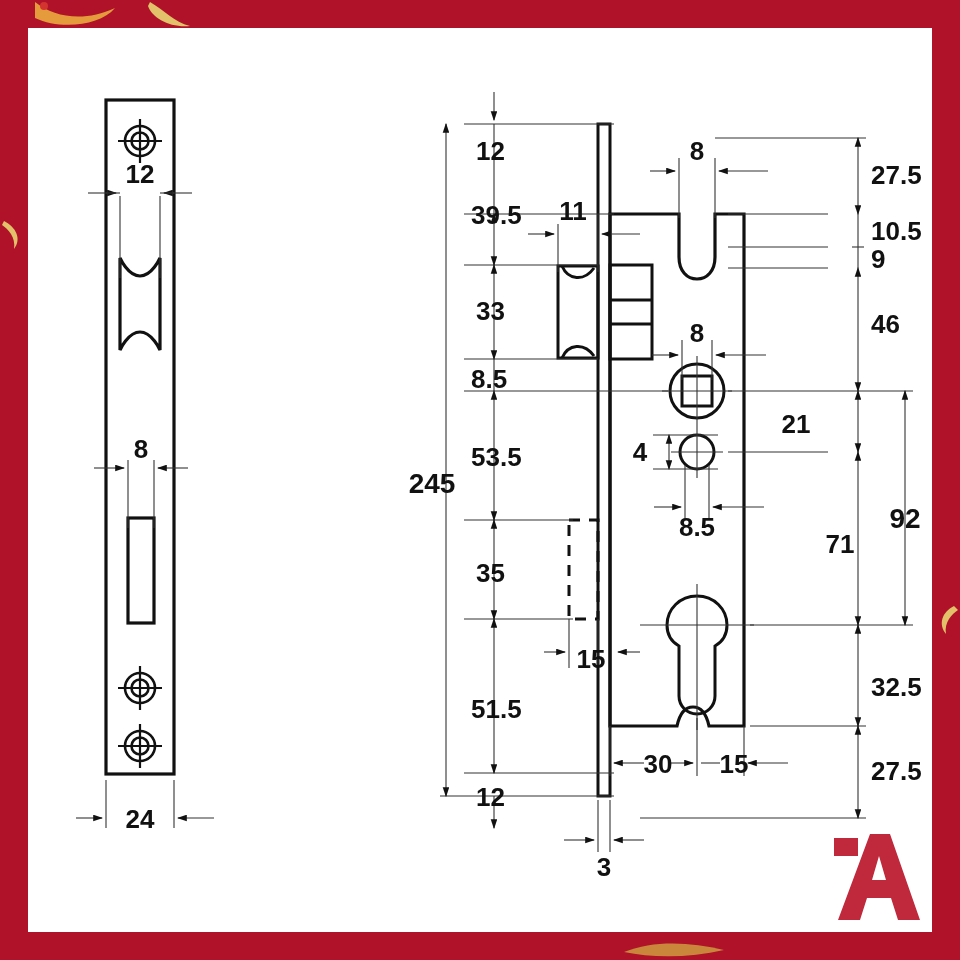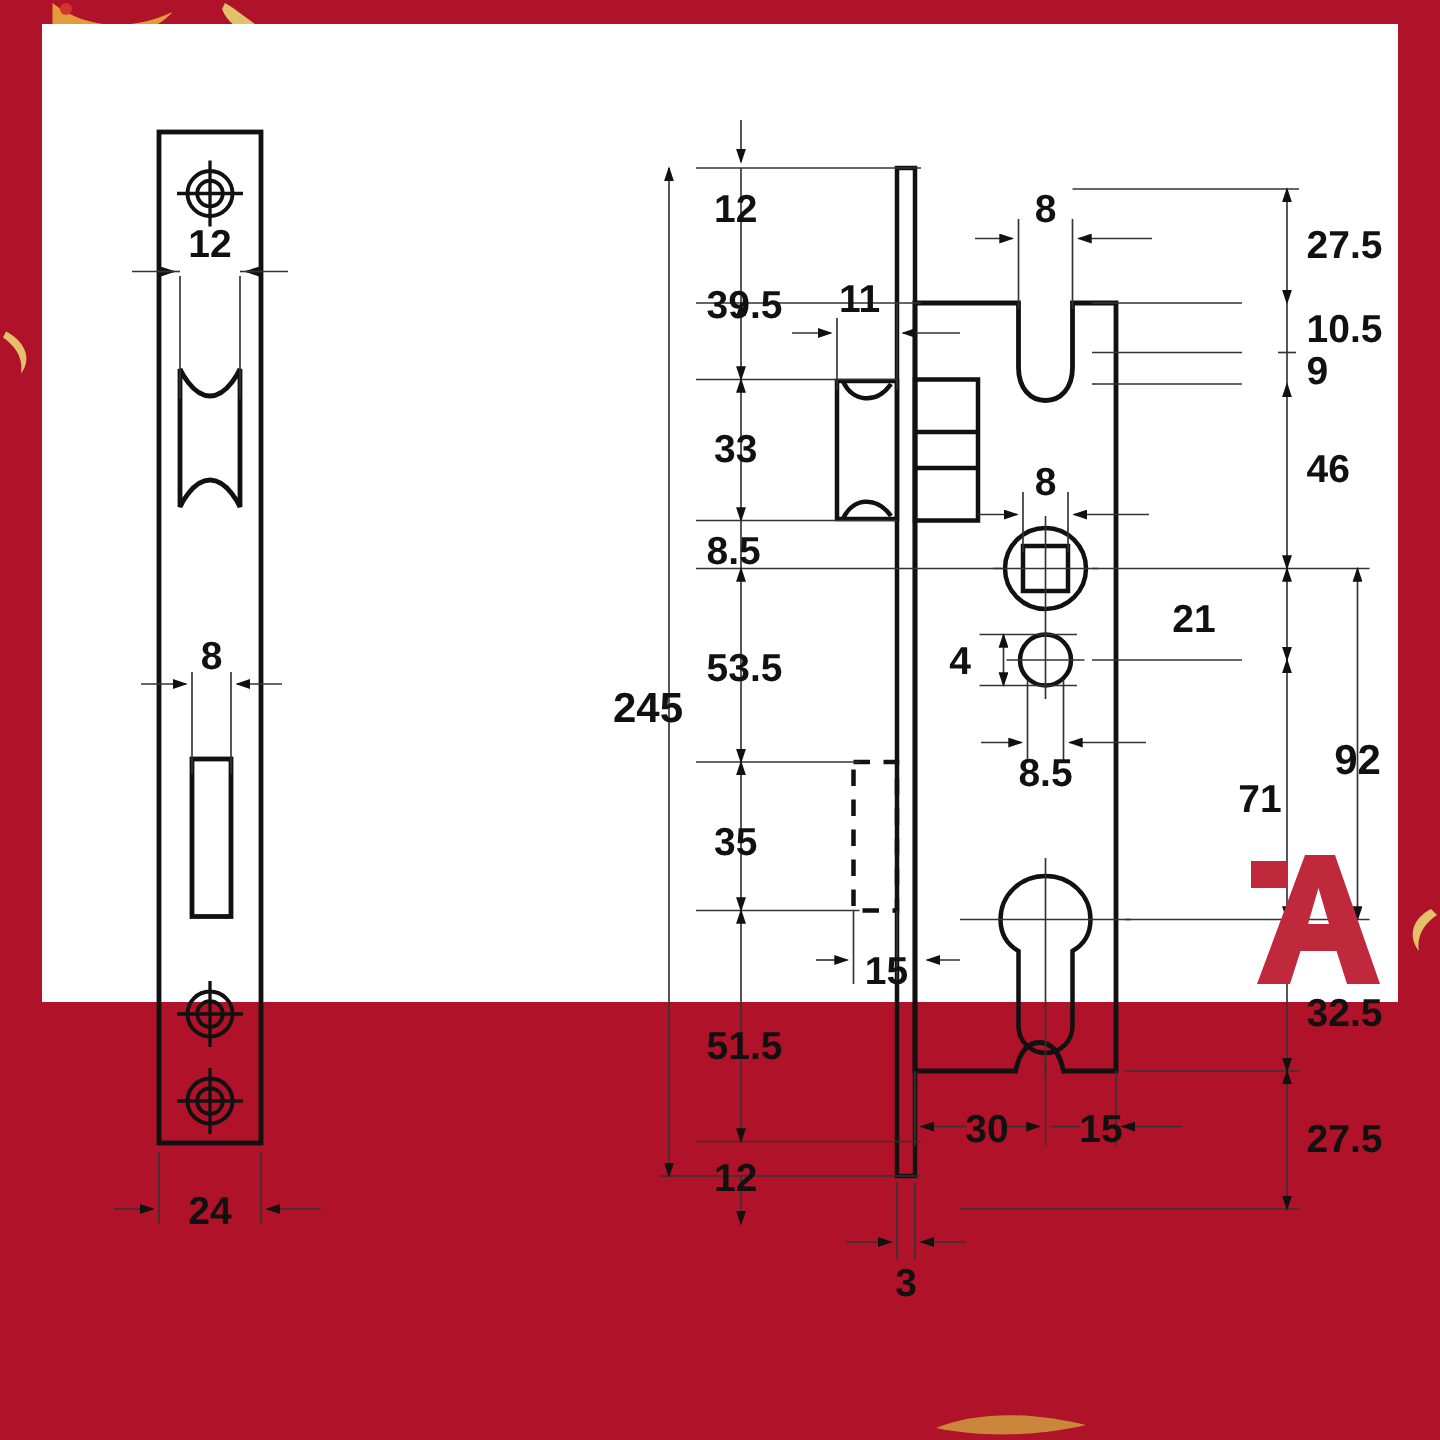--- a/index.html
+++ b/index.html
@@ -3,21 +3,21 @@
 <meta charset="utf-8">
 <style>
   html,body{margin:0;padding:0;}
   body{
     width:960px;height:960px;overflow:hidden;
     font-family:"Liberation Sans",sans-serif;
     background:#ffffff;
   }
   #stage{position:relative;width:960px;height:960px;background:#b01229;overflow:hidden;}
   #canvas{
-    position:absolute;left:28px;top:16px;width:904px;height:652px;
+    position:absolute;left:28px;top:28px;width:904px;height:904px;
     background:#ffffff;
   }
   .confetti{position:absolute;pointer-events:none;}
   #logo{position:absolute;right:0px;bottom:0px;width:120px;height:120px;}
   svg{display:block;}
   text{font-family:"Liberation Sans",sans-serif;font-weight:bold;fill:#111111;}
 </style>
 </head>
 <body>
 

